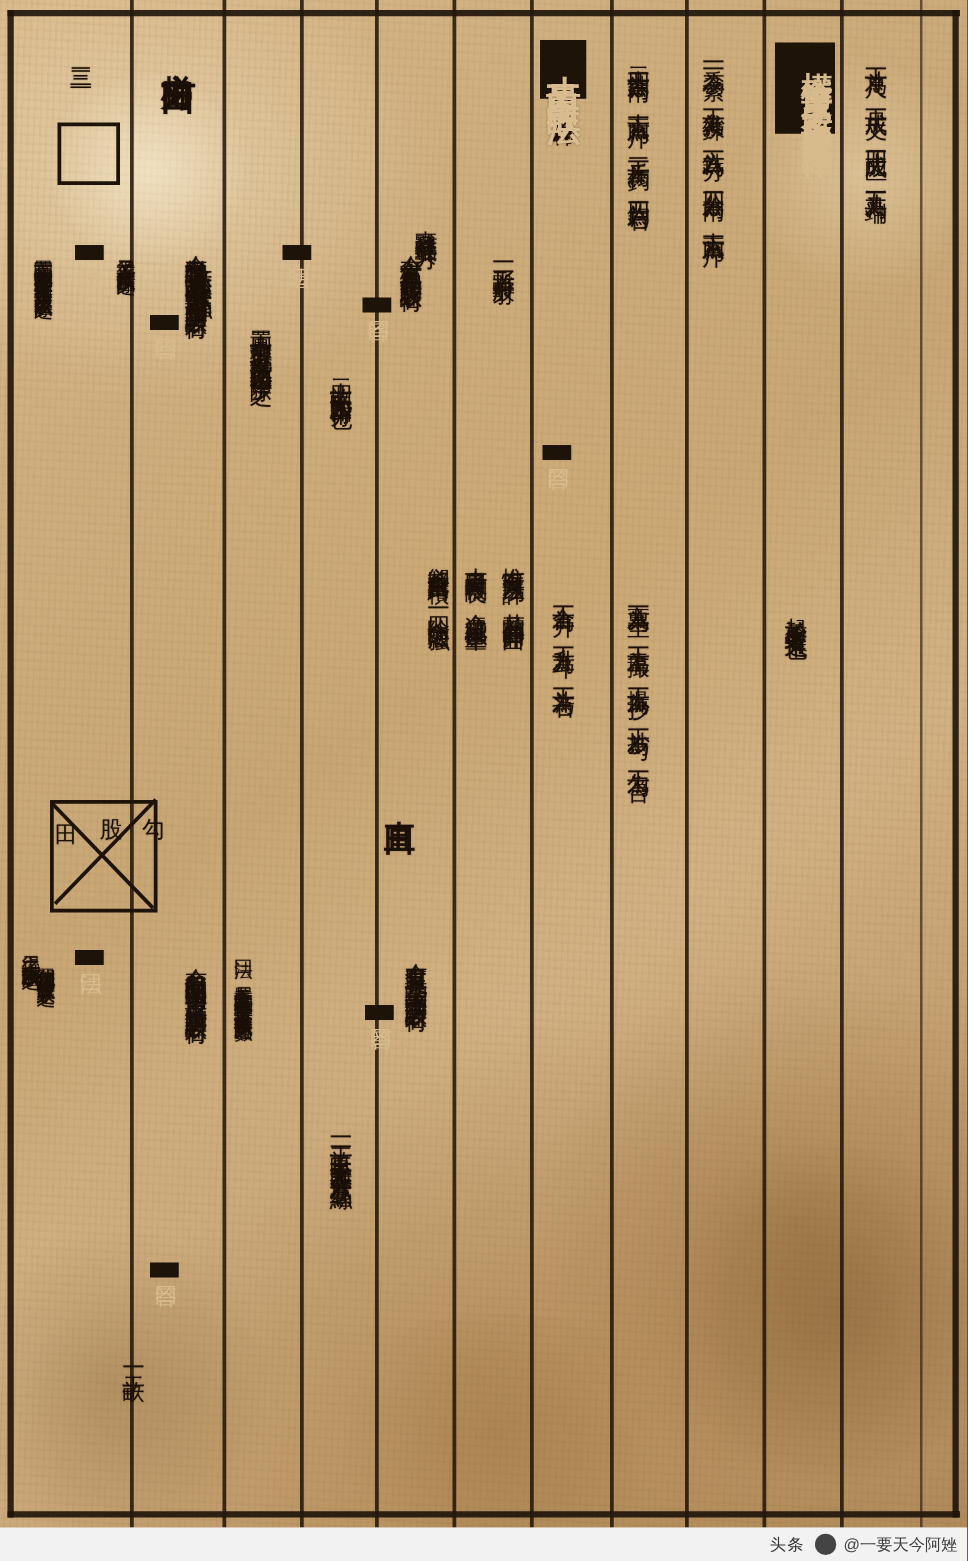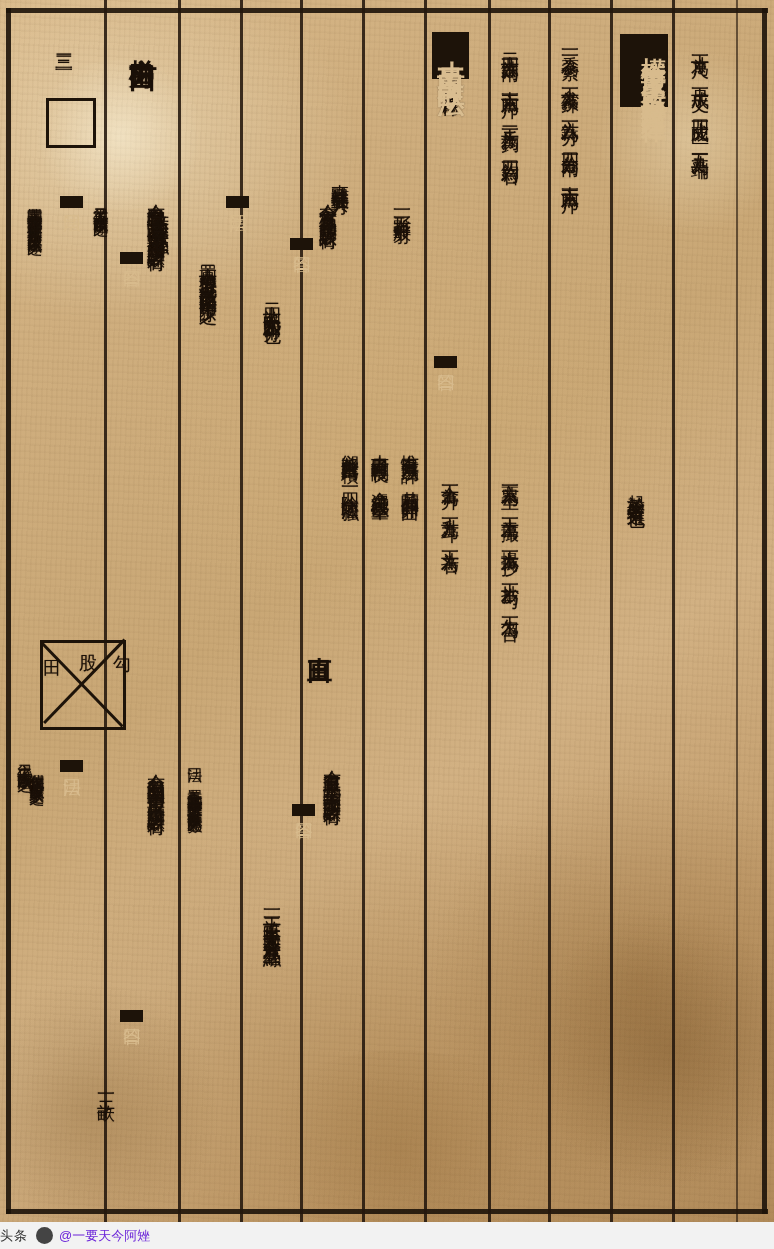--- a/index.html
+++ b/index.html
@@ -116,38 +116,39 @@
   }
 
   
   #footer {
     position: absolute;
     left: 0; top: 1222px;
     width: 774px; height: 27px;
     background: #f2f2f2;
     display: flex;
     align-items: center;
+    justify-content: flex-end;
     padding-right: 8px;
     box-sizing: border-box;
     font-family: "Liberation Sans", sans-serif;
   }
   #footer .brand {
     font-size: 13px;
     color: #333;
     letter-spacing: 1px;
   }
   #footer .avatar {
     width: 17px; height: 17px;
     border-radius: 50%;
     background: #444;
     margin: 0 6px 0 8px;
     display: inline-block;
   }
   #footer .handle {
-    font-size: 13px; color: #6d28d9;
+    font-size: 13px; color: #404040;
   }
 </style>
 </head>
 <body>
 
 <div id="page">
 
   <div id="paper"></div>
   <div id="grain"></div>
 

